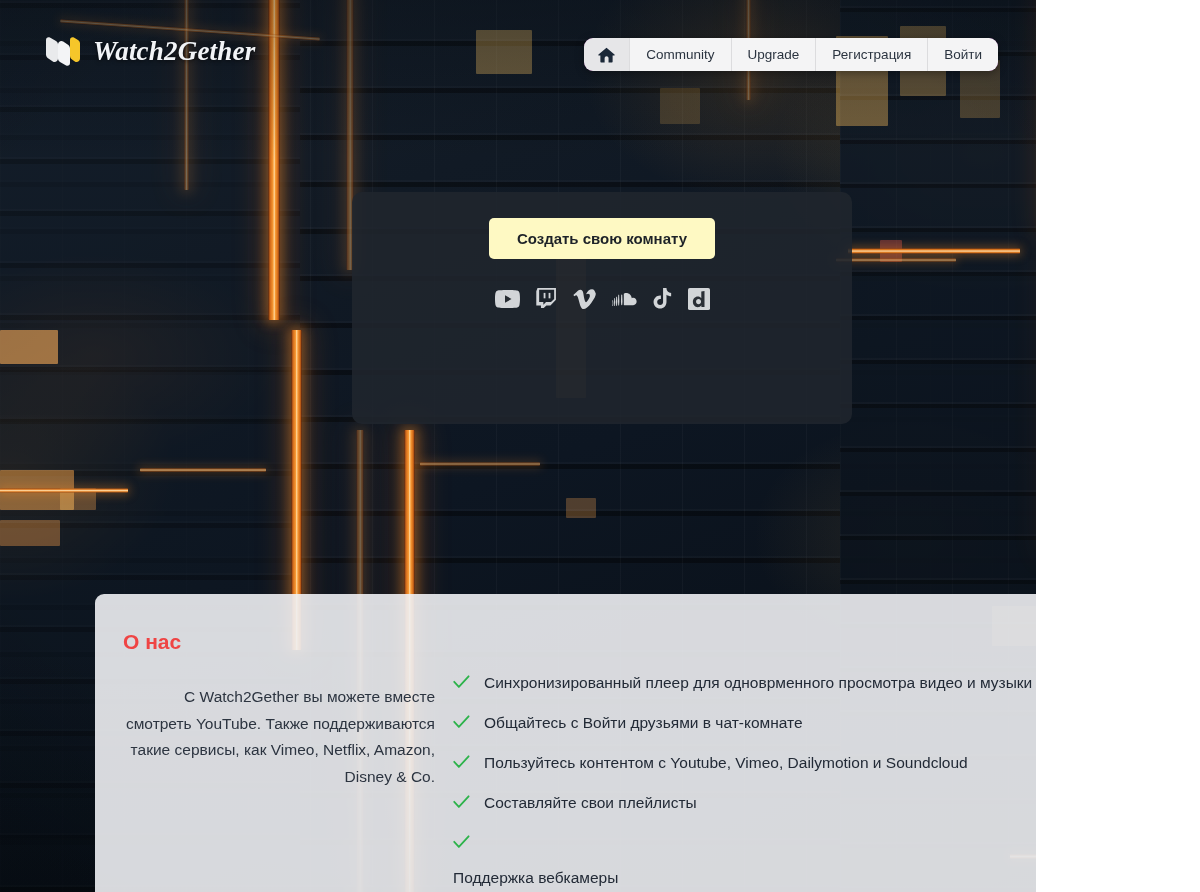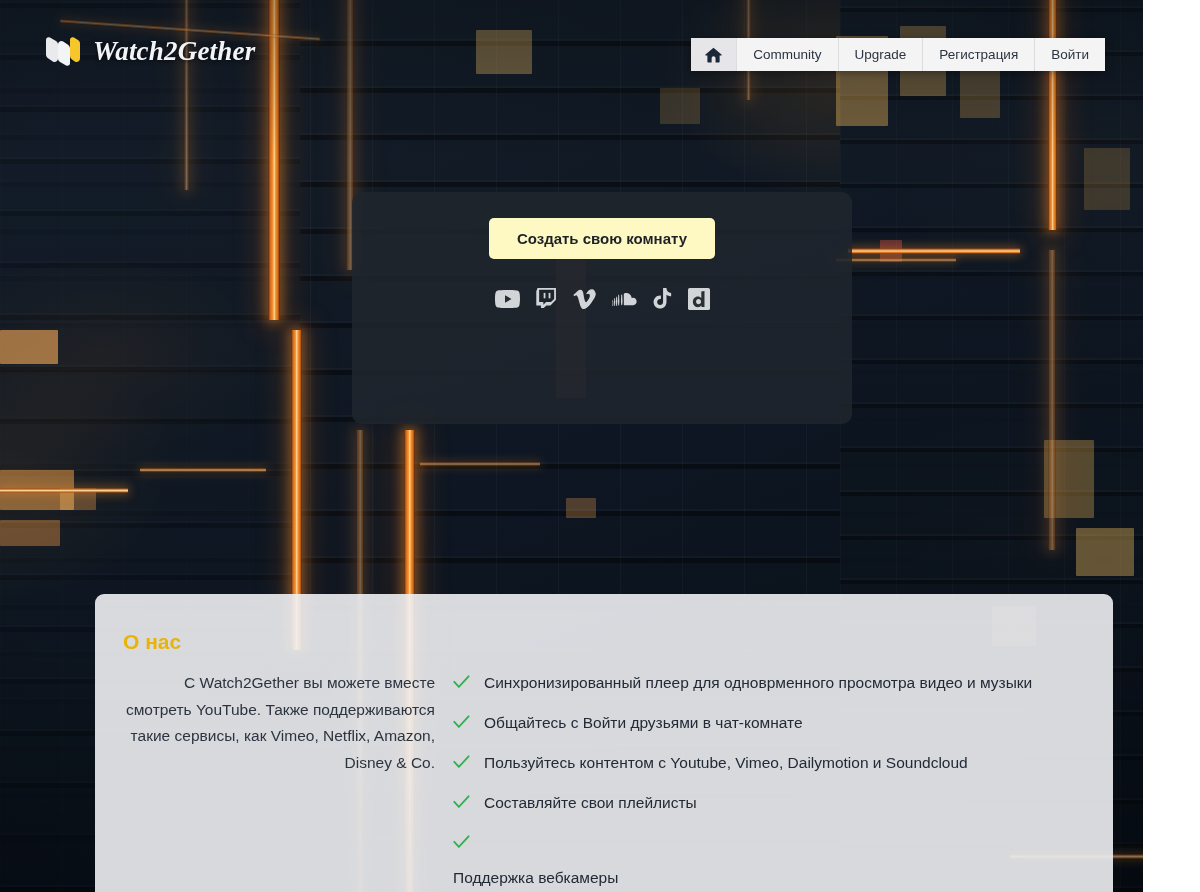--- a/index.html
+++ b/index.html
@@ -8,21 +8,21 @@
   html, body {
     width: 1200px;
     height: 892px;
     overflow: hidden;
     font-family: "Liberation Sans", sans-serif;
   }
 
   
   .page {
     position: relative;
-    width: 1143px;
+    width: 1036px;
     height: 892px;
     background: #0c1118;
     overflow: hidden;
   }
 
   
   .bg-photo {
     position: absolute;
     inset: 0;
     background-color: #0d141d;
@@ -131,21 +131,21 @@
     white-space: nowrap;
   }
 
   .navbar {
     position: absolute;
     right: 38px; top: 38px;
     display: flex;
     align-items: stretch;
     height: 33px;
     background: #701a75;
-    border-radius: 0;
+    border-radius: 9px;
     overflow: hidden;
     box-shadow: 0 2px 8px rgba(0,0,0,.35);
     z-index: 30;
   }
   .nav-item {
     display: flex; align-items: center; justify-content: center;
     padding: 0 16px;
     font-size: 13.5px;
     color: #2b3440;
     border-left: 1px solid #dcdcde;
@@ -211,22 +211,22 @@
     background: rgba(238,240,243,.90);
     border-radius: 9px 9px 0 0;
     z-index: 20;
     display: flex;
     padding: 36px 28px 0 28px;
   }
   .about-left { width: 330px; flex: 0 0 330px; padding-right: 18px; }
   .about-title {
     font-size: 21px;
     font-weight: 700;
-    color: #eab308;
-    margin-bottom: 16px;
+    color: #ef4444;
+    margin-bottom: 30px;
   }
   .about-desc {
     font-size: 15.5px;
     line-height: 1.72;
     color: #2c3440;
     text-align: right;
   }
   .about-right { flex: 1; padding-top: 42px; }
 
   .feat {

